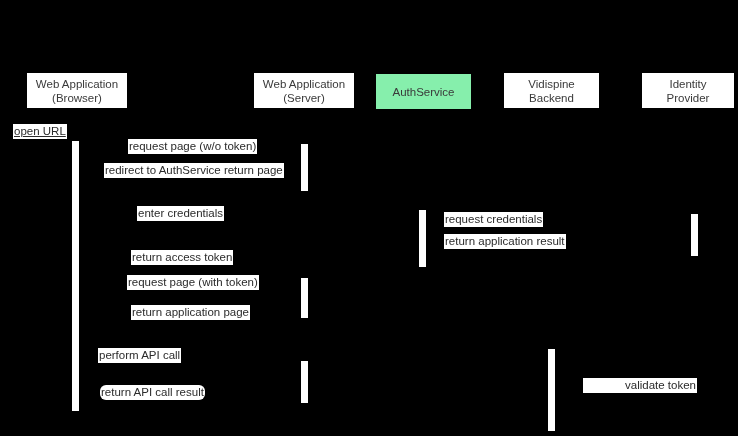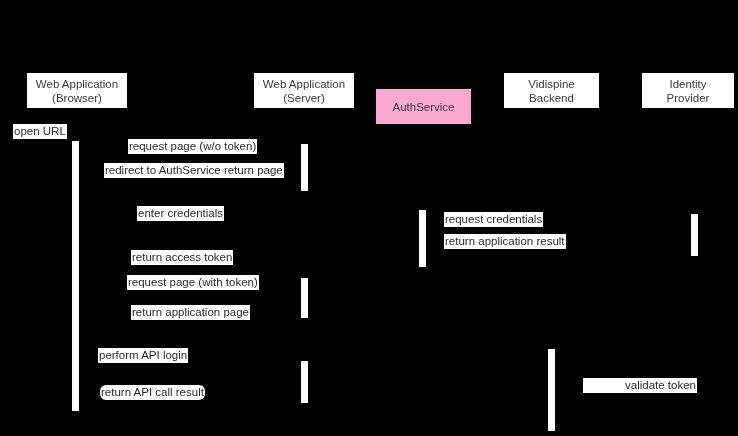--- a/index.html
+++ b/index.html
@@ -120,33 +120,33 @@
       <div class="activation" style="left: 301px; top: 345px; width: 7px; height: 42px; background: rgb(255, 255, 255);"></div>
       <div class="activation" style="left: 419px; top: 194px; width: 7px; height: 57px; background: rgb(255, 255, 255);"></div>
       <div class="activation" style="left: 548px; top: 333px; width: 7px; height: 82px; background: rgb(255, 255, 255);"></div>
       <div class="activation" style="left: 691px; top: 198px; width: 7px; height: 42px; background: rgb(255, 255, 255);"></div>
     </div>
   <div id="participants-layer">
       <div class="participant" style="left: 26px; top: 56px; width: 102px; height: 37px; color: rgb(58, 58, 58); background: rgb(255, 255, 255);"><span class="pname">Web Application
 (Browser)</span></div>
       <div class="participant" style="left: 253px; top: 56px; width: 102px; height: 37px; color: rgb(58, 58, 58); background: rgb(255, 255, 255);"><span class="pname">Web Application
 (Server)</span></div>
-      <div class="participant" style="left: 375px; top: 72px; width: 97px; height: 37px; color: rgb(58, 58, 58); background: #f9a8d4;"><span class="pname">AuthService</span></div>
+      <div class="participant" style="left: 375px; top: 57px; width: 97px; height: 37px; color: rgb(58, 58, 58); background: #86efac;"><span class="pname">AuthService</span></div>
       <div class="participant" style="left: 503px; top: 56px; width: 97px; height: 37px; color: rgb(58, 58, 58); background: rgb(255, 255, 255);"><span class="pname">Vidispine
 Backend</span></div>
       <div class="participant" style="left: 641px; top: 56px; width: 94px; height: 37px; color: rgb(58, 58, 58); background: rgb(255, 255, 255);"><span class="pname">Identity
 Provider</span></div>
     </div>
   <div id="labels-layer">
-      <div class="msg-label" style="left: 13px; top: 108px;">open URL</div>
+      <div class="msg-label" style="left: 13px; top: 108px; text-decoration: underline;">open URL</div>
       <div class="msg-label" style="left: 128px; top: 123px; text-align: center;">request page (w/o token)</div>
       <div class="msg-label" style="left: 104px; top: 147px;">redirect to AuthService return page</div>
       <div class="msg-label" style="left: 137px; top: 190px;">enter credentials</div>
       <div class="msg-label" style="left: 444px; top: 196px;">request credentials</div>
       <div class="msg-label" style="left: 444px; top: 218px;">return application result</div>
       <div class="msg-label" style="left: 131px; top: 234px;">return access token</div>
       <div class="msg-label" style="left: 127px; top: 259px;">request page (with token)</div>
       <div class="msg-label" style="left: 131px; top: 289px;">return application page</div>
-      <div class="msg-label" style="left: 98px; top: 332px;">perform API login</div>
+      <div class="msg-label" style="left: 98px; top: 332px;">perform API call</div>
       <div class="msg-label" style="left: 583px; top: 362px; padding-left: 42px;">validate token</div>
       <div class="msg-label" style="left: 100px; top: 369px; border-radius: 6px;">return API call result</div>
     </div>
 </div>
 
 </body></html>

